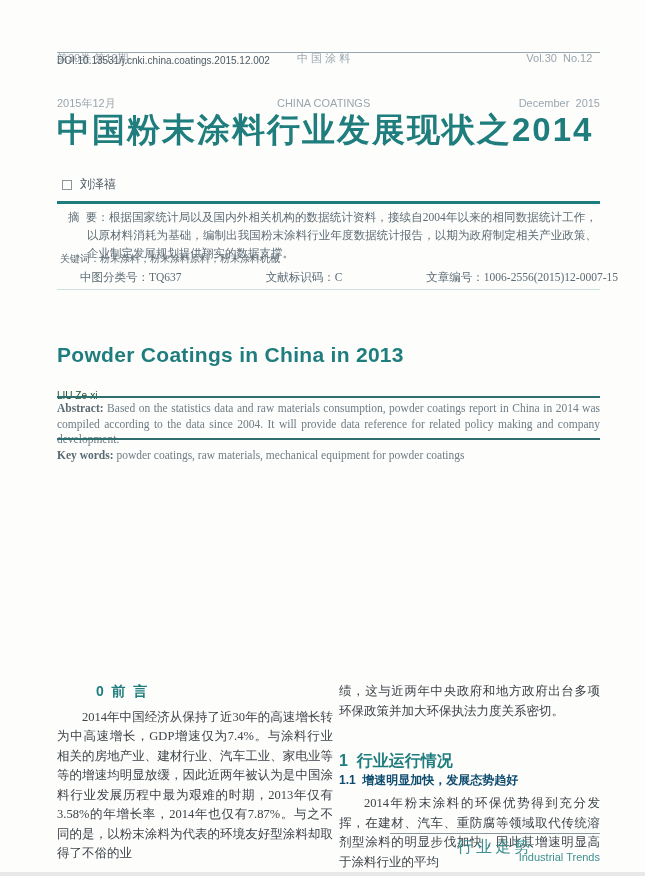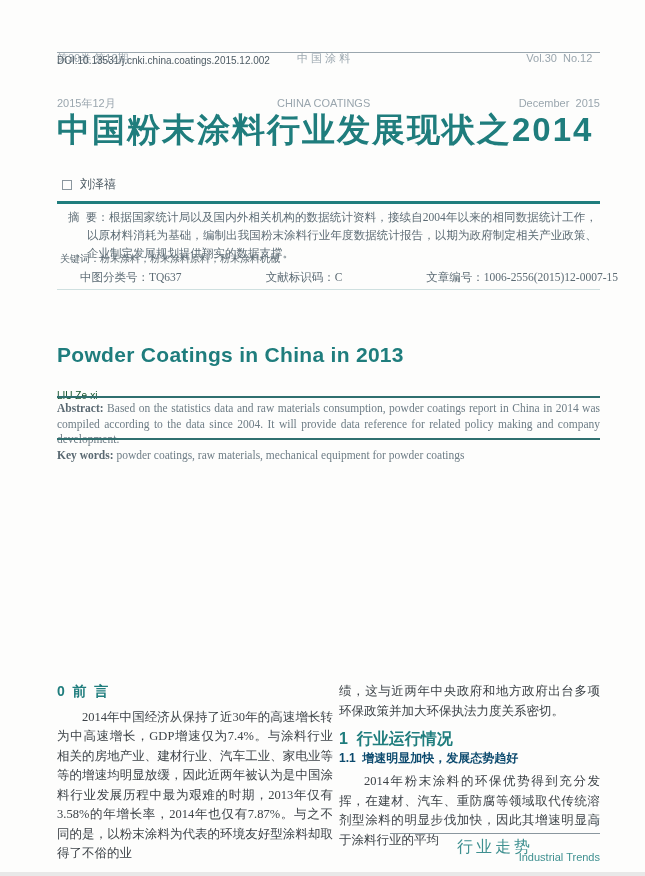--- a/index.html
+++ b/index.html
@@ -97,26 +97,27 @@
     border-top: 2px solid #2f6f6f;
   }
   
   .col { position: absolute; color: #3c4247; font-size: 12.5px; line-height: 19.5px; text-align: justify; }
   .col-left  { left: 57px;  top: 682px; width: 276px; }
   .col-right { left: 339px; top: 682px; width: 261px; }
   .sec0-head {
     color: #1f7d7d; font-family: "Liberation Sans", sans-serif;
     font-weight: bold; font-size: 14px; white-space: pre;
     margin-bottom: 6px;
+    margin-left: 39px;
   }
   .para-indent { text-indent: 2em; }
   .sec1-head {
     color: #1f7d7d; font-family: "Liberation Sans", sans-serif;
     font-weight: bold; font-size: 16px; white-space: pre;
-    margin-top: 8px;
+    margin-top: 30px;
   }
   .sec11-head {
     color: #0c4a6e; font-family: "Liberation Sans", sans-serif;
     font-weight: bold; font-size: 12px; white-space: pre;
     margin-bottom: 4px;
   }
   
   .footer-pagenum {
     position: absolute; left: 390px; top: 816px; width: 210px;
     text-align: right; color: #8a979f;

